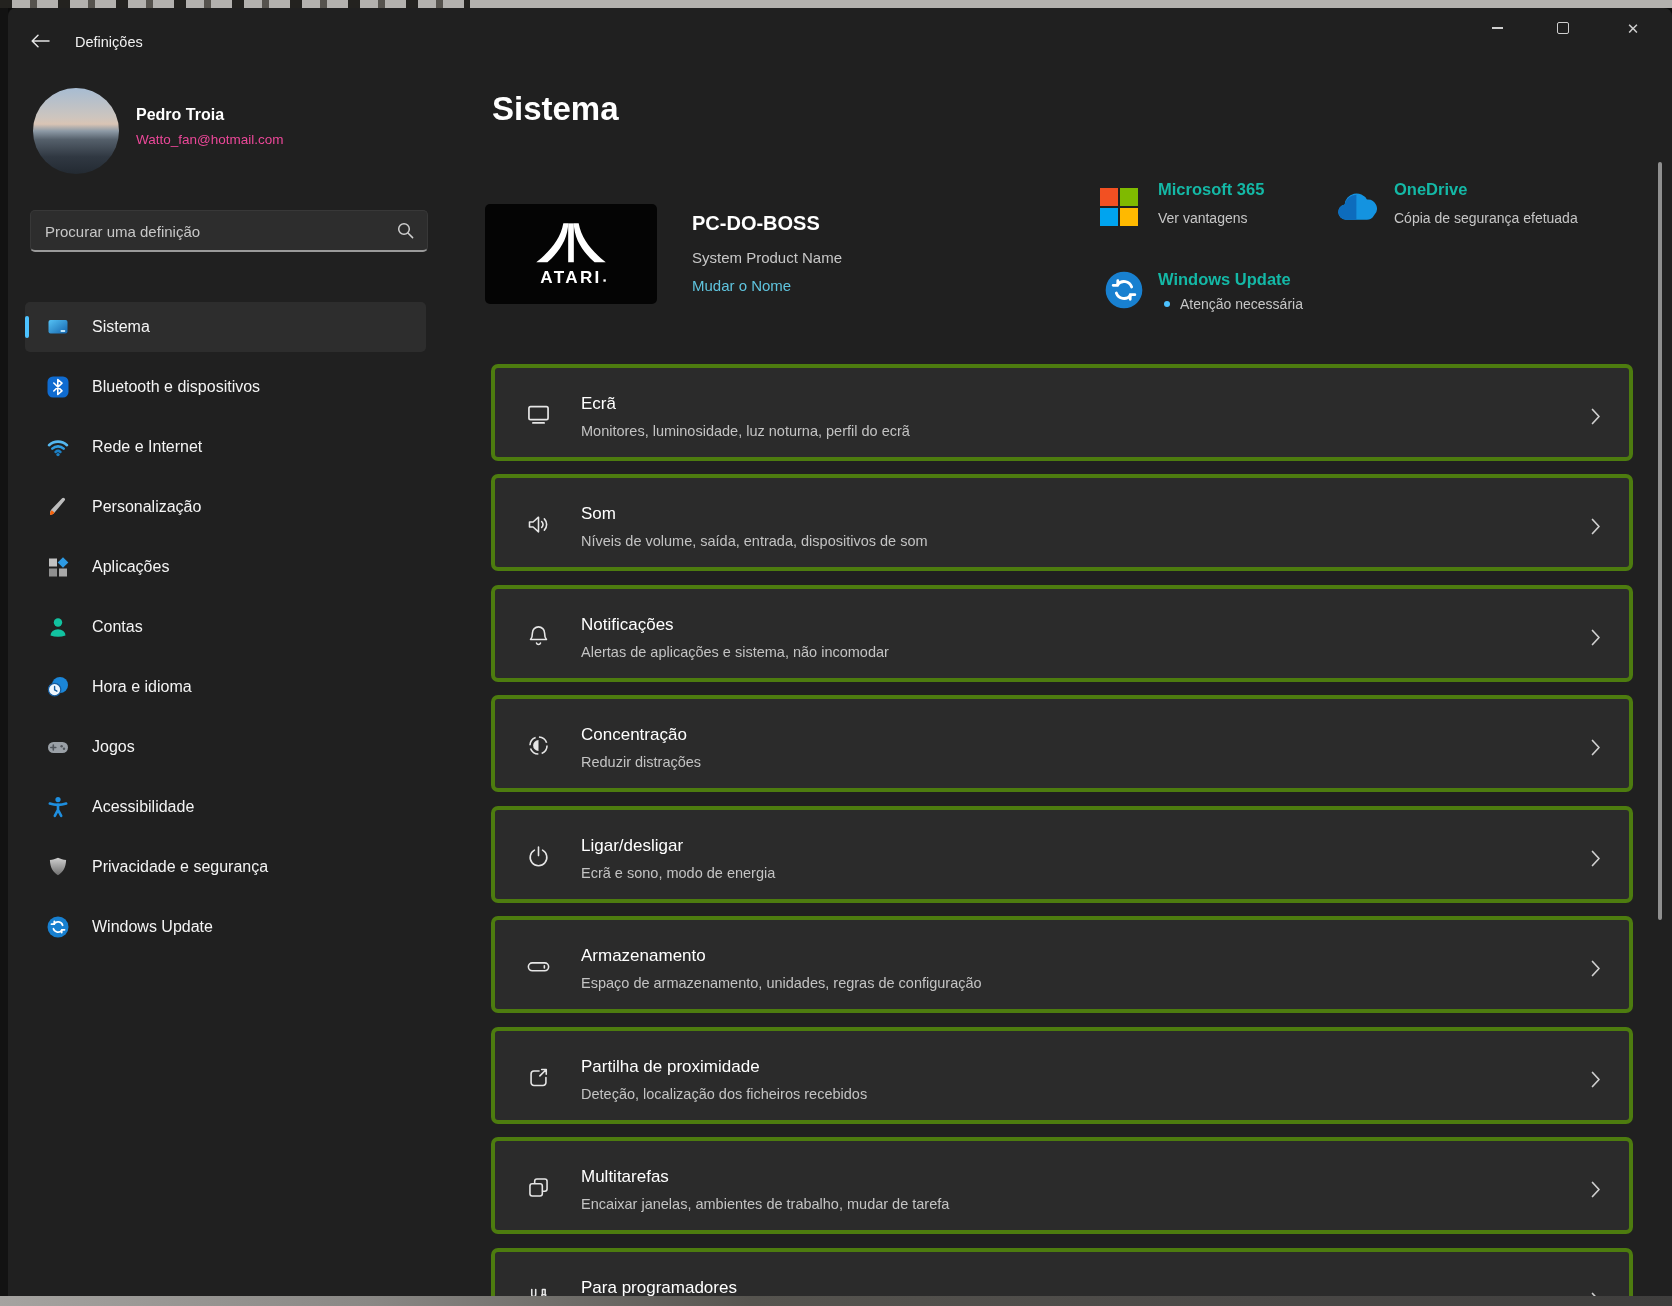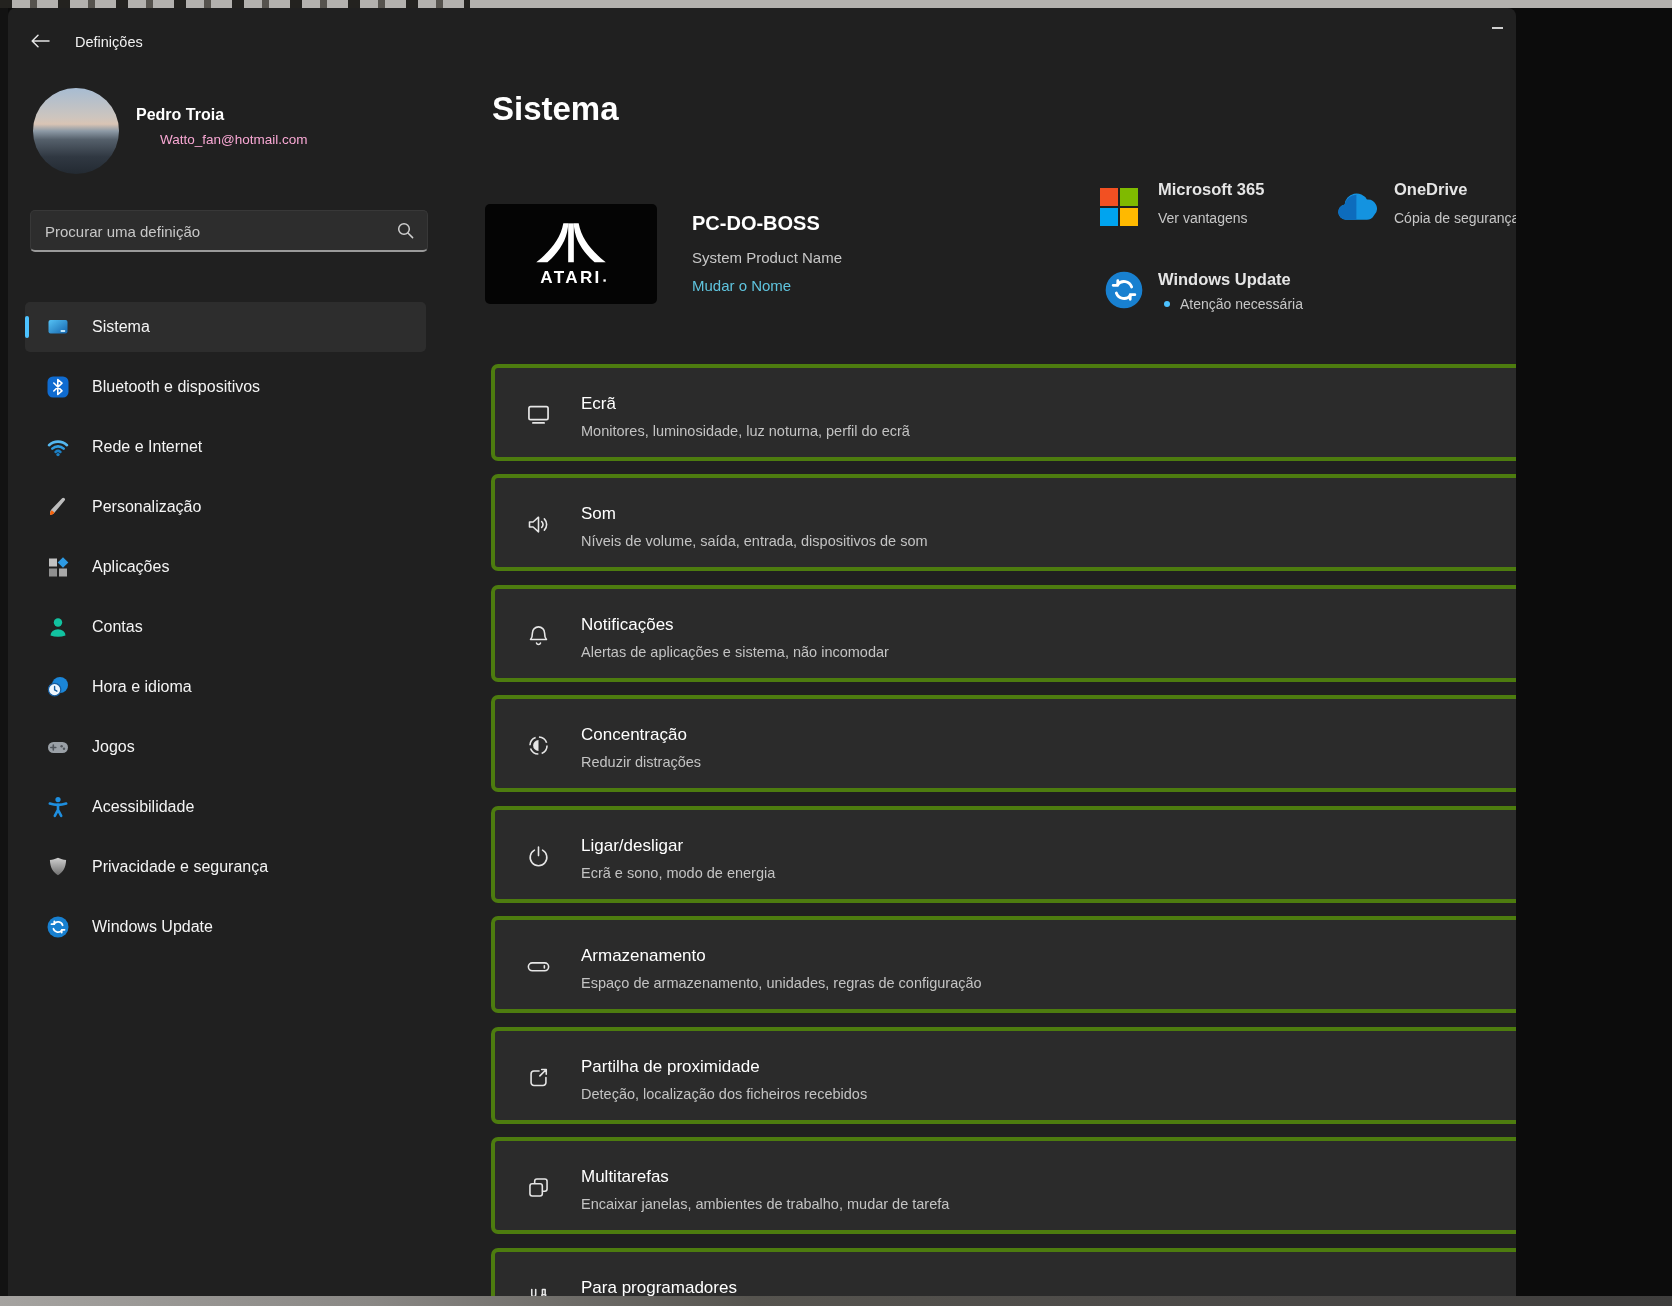--- a/index.html
+++ b/index.html
@@ -11,39 +11,39 @@
   }
   
   .top-sliver{position:absolute;left:0;top:0;width:1672px;height:8px;background:#b3b1ae;z-index:0;}
   .top-sliver .marks{position:absolute;left:0;top:0;width:470px;height:8px;
     background:repeating-linear-gradient(90deg,#23221f 0 12px,#b3b1ae 12px 30px,#56534e 30px 37px,#b3b1ae 37px 58px);}
   .bottom-sliver{position:absolute;left:0;top:1296px;width:1672px;height:10px;z-index:6;
     background:linear-gradient(90deg,#a5a3a0 0%,#8a8885 22%,#56544f 45%,#4a4846 75%,#3f3e3d 100%);}
   .left-sliver{position:absolute;left:0;top:8px;width:8px;height:1298px;background:#121212;z-index:0;}
 
   
-  .window{position:absolute;left:8px;top:8px;width:1508px;height:1298px;background:#202020;
+  .window{position:absolute;left:8px;top:8px;width:1664px;height:1298px;background:#202020;
     border-radius:8px 8px 0 0;overflow:hidden;z-index:1;}
 
   
   .back-btn{position:absolute;left:18px;top:20px;width:28px;height:26px;color:#e3e3e3;font-size:19px;
     display:flex;align-items:center;justify-content:center;cursor:pointer;}
   .win-title{position:absolute;left:67px;top:26px;font-size:14.5px;color:#f0f0f0;}
   .ctrl{position:absolute;top:0;width:58px;height:40px;display:flex;align-items:center;justify-content:center;
     color:#cfcfcf;cursor:pointer;}
   .ctrl.min{left:1460px;} .ctrl.max{left:1526px;} .ctrl.close{left:1596px;}
   .glyph-min{display:block;width:11px;height:1.4px;background:#cfcfcf;}
   .glyph-max{display:block;width:10px;height:10px;border:1.2px solid #cfcfcf;border-radius:2px;}
   .glyph-close{font-size:15px;line-height:1;}
 
   
   .avatar{position:absolute;left:25px;top:80px;width:86px;height:86px;border-radius:50%;
     background:linear-gradient(180deg,#a7bcd2 0%,#cdc5be 34%,#d9c4b4 42%,#8d9aa6 50%,#55606b 60%,#303842 80%,#232a32 100%);}
   .p-name{position:absolute;left:128px;top:98px;font-size:16px;font-weight:bold;color:#fff;}
-  .p-mail{position:absolute;left:128px;top:124px;font-size:13.5px;color:#f9a8d4;margin-left:24px;}
+  .p-mail{position:absolute;left:128px;top:124px;font-size:13.5px;color:#ec4899;}
 
   
   .search{position:absolute;left:22px;top:202px;width:398px;height:42px;background:#2d2d2d;
     border:1px solid #383838;border-bottom:2px solid #9a9a9a;border-radius:5px;box-sizing:border-box;}
   .search input{position:absolute;left:12px;top:2px;width:330px;height:34px;background:transparent;border:none;outline:none;
     color:#cfcfcf;font-size:15px;font-family:"Liberation Sans",sans-serif;}
   .search input::placeholder{color:#c7c7c7;opacity:1;}
   .search .mag{position:absolute;right:13px;top:11px;}
 
   
@@ -54,21 +54,21 @@
   .nav-item .lbl{position:absolute;left:67px;top:50%;transform:translateY(-50%);font-size:16px;color:#f4f4f4;white-space:nowrap;}
 
   
   .page-title{position:absolute;left:484px;top:82px;font-size:33px;font-weight:600;color:#fff;}
   .device-logo{position:absolute;left:477px;top:196px;width:172px;height:100px;background:#040404;border-radius:5px;
     display:flex;align-items:center;justify-content:center;}
   .dev-name{position:absolute;left:684px;top:204px;font-size:20px;font-weight:600;color:#fff;}
   .dev-prod{position:absolute;left:684px;top:241px;font-size:15px;color:#c8c8c8;}
   .dev-link{position:absolute;left:684px;top:269px;font-size:15px;color:#5fc4de;cursor:pointer;}
 
-  .st-title{position:absolute;font-size:16.5px;font-weight:600;color:#e5e5e5;white-space:nowrap;}
+  .st-title{position:absolute;font-size:16.5px;font-weight:600;color:#14b8a6;white-space:nowrap;}
   .st-sub{position:absolute;font-size:14px;color:#c6c6c6;white-space:nowrap;}
   .wu-dot{position:absolute;left:1156px;top:293px;width:6px;height:6px;border-radius:50%;background:#4cc2ff;}
 
   
   .card{position:absolute;left:483px;width:1142px;height:97px;background:#2b2b2b;border:4px solid #4d7c0f;
     border-radius:7px;box-sizing:border-box;cursor:pointer;}
   .card .ic{position:absolute;left:30px;top:33px;width:27px;height:27px;}
   .card .t{position:absolute;left:86px;top:26px;font-size:17px;color:#fff;white-space:nowrap;}
   .card .s{position:absolute;left:86px;top:55px;font-size:14.5px;color:#c3c3c3;white-space:nowrap;}
   .card .chev{position:absolute;right:28px;top:40px;}

